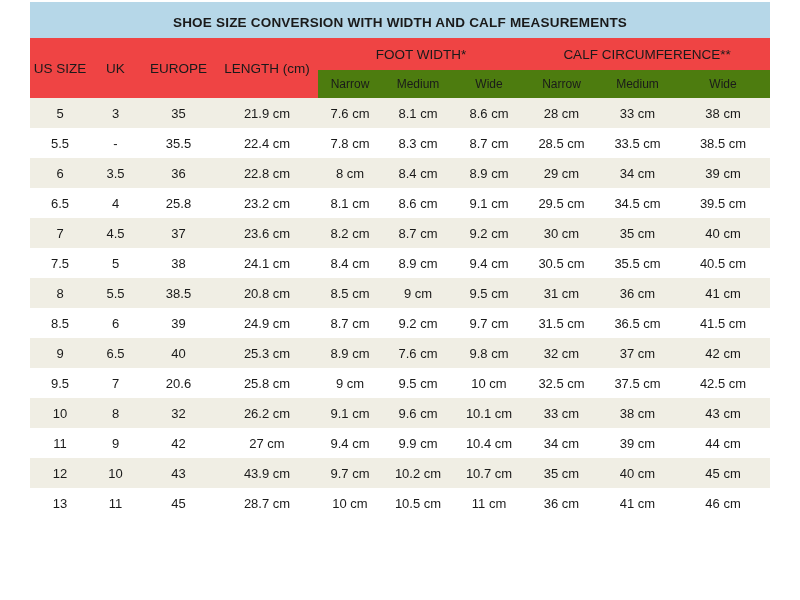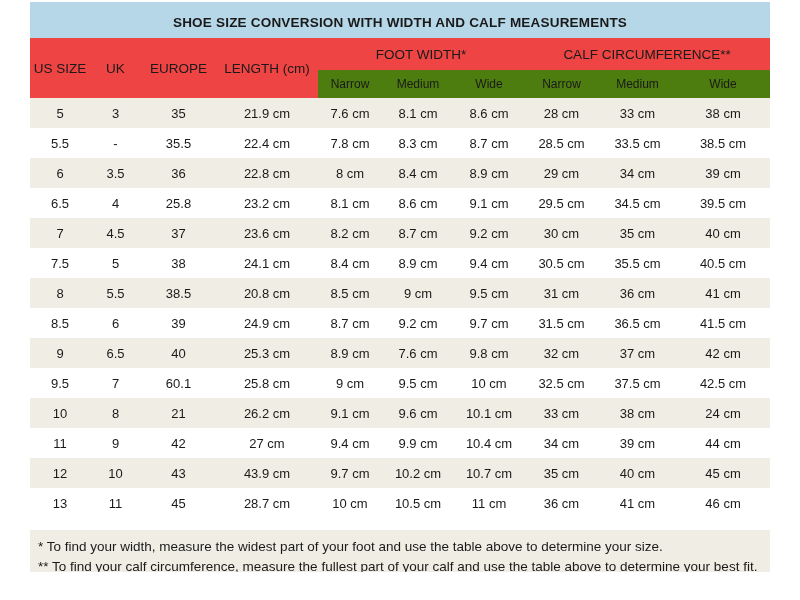--- a/index.html
+++ b/index.html
@@ -203,40 +203,40 @@
           <td>8.9 cm</td>
           <td>7.6 cm</td>
           <td>9.8 cm</td>
           <td>32 cm</td>
           <td>37 cm</td>
           <td>42 cm</td>
         </tr>
         <tr>
           <td>9.5</td>
           <td>7</td>
-          <td>60.1</td>
+          <td>20.6</td>
           <td>25.8 cm</td>
           <td>9 cm</td>
           <td>9.5 cm</td>
           <td>10 cm</td>
           <td>32.5 cm</td>
           <td>37.5 cm</td>
           <td>42.5 cm</td>
         </tr>
         <tr class="stripe">
           <td>10</td>
           <td>8</td>
-          <td>21</td>
+          <td>32</td>
           <td>26.2 cm</td>
           <td>9.1 cm</td>
           <td>9.6 cm</td>
           <td>10.1 cm</td>
           <td>33 cm</td>
           <td>38 cm</td>
-          <td>24 cm</td>
+          <td>43 cm</td>
         </tr>
         <tr>
           <td>11</td>
           <td>9</td>
           <td>42</td>
           <td>27 cm</td>
           <td>9.4 cm</td>
           <td>9.9 cm</td>
           <td>10.4 cm</td>
           <td>34 cm</td>
@@ -263,17 +263,13 @@
           <td>10 cm</td>
           <td>10.5 cm</td>
           <td>11 cm</td>
           <td>36 cm</td>
           <td>41 cm</td>
           <td>46 cm</td>
         </tr>
       </tbody>
   </table>
 
-  <div class="footnotes">
-    <p>* To find your width, measure the widest part of your foot and use the table above to determine your size.</p>
-    <p>** To find your calf circumference, measure the fullest part of your calf and use the table above to determine your best fit.</p>
-  </div>
 </div>
 
 </body></html>

